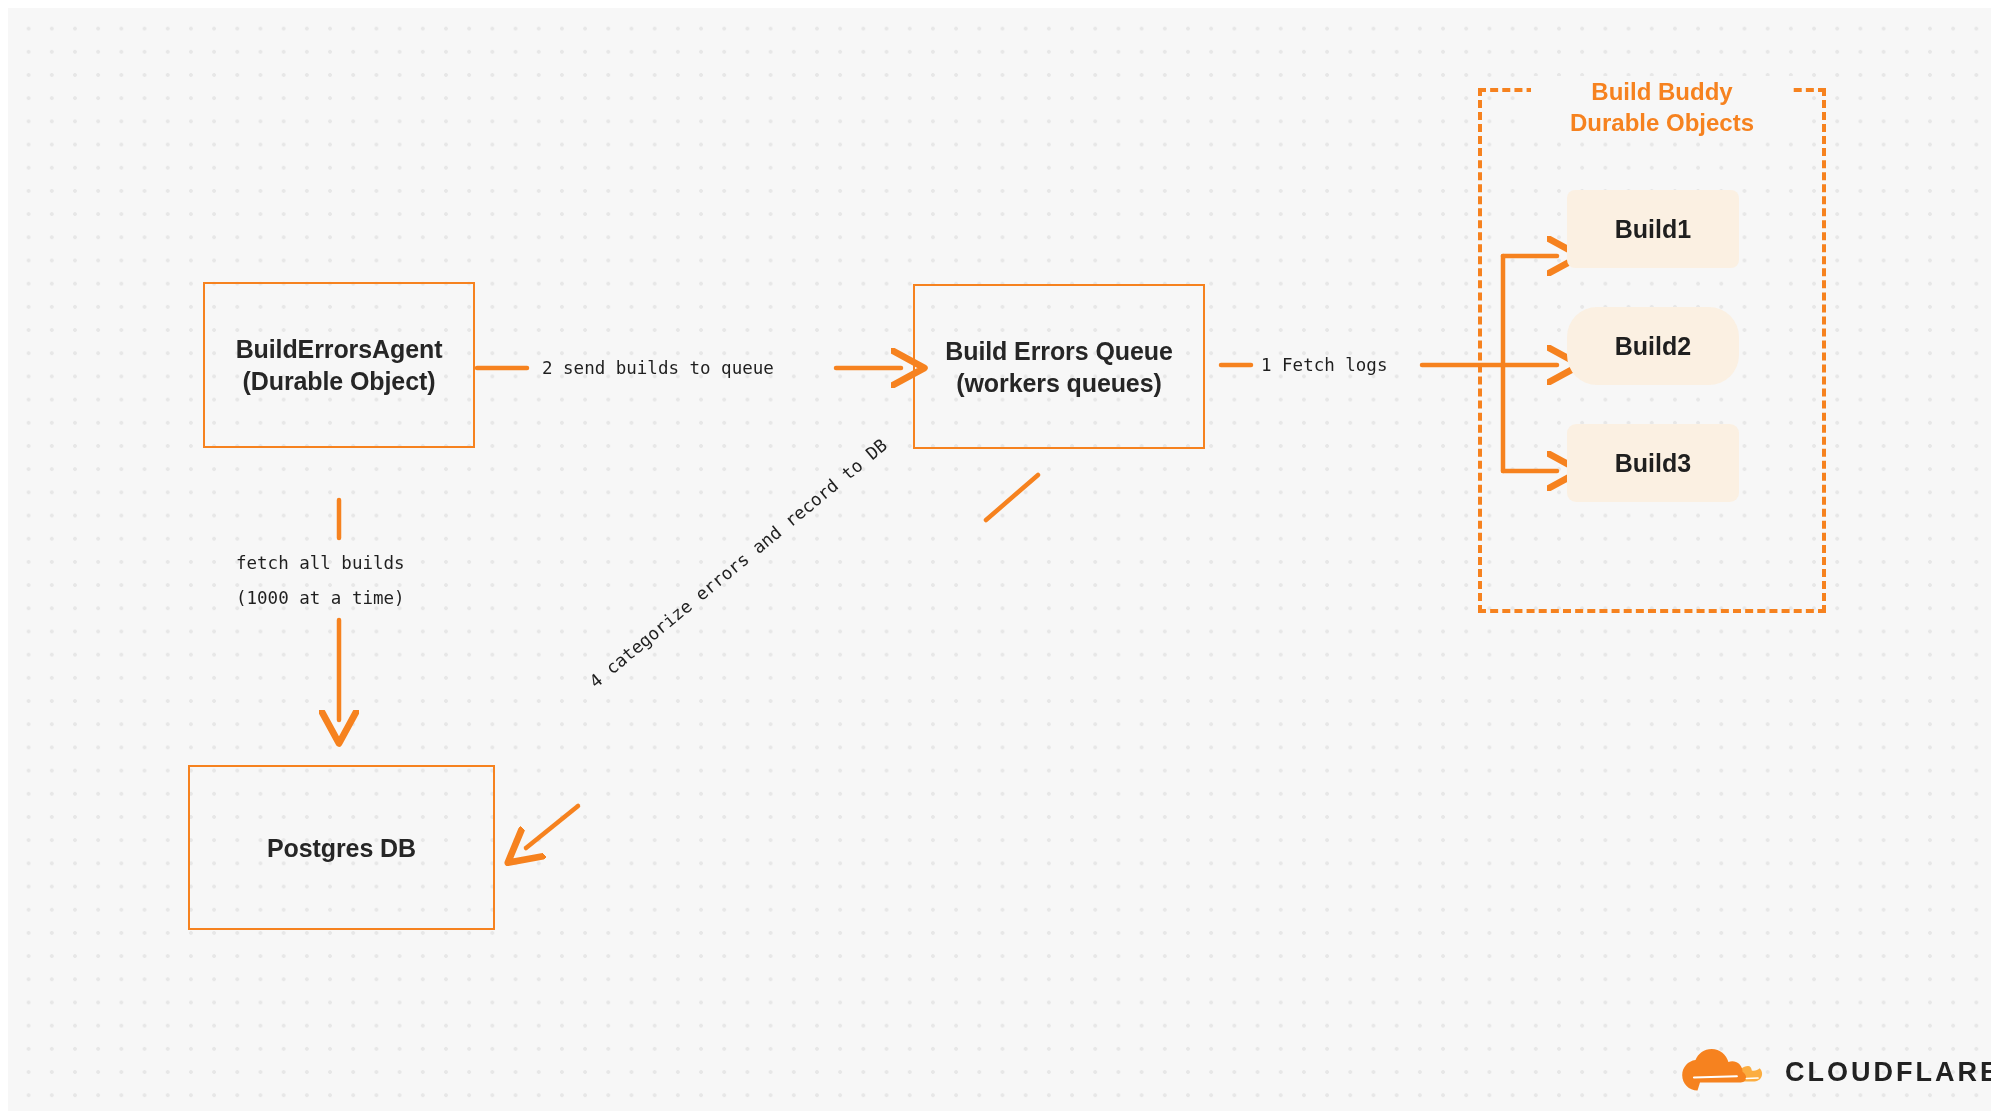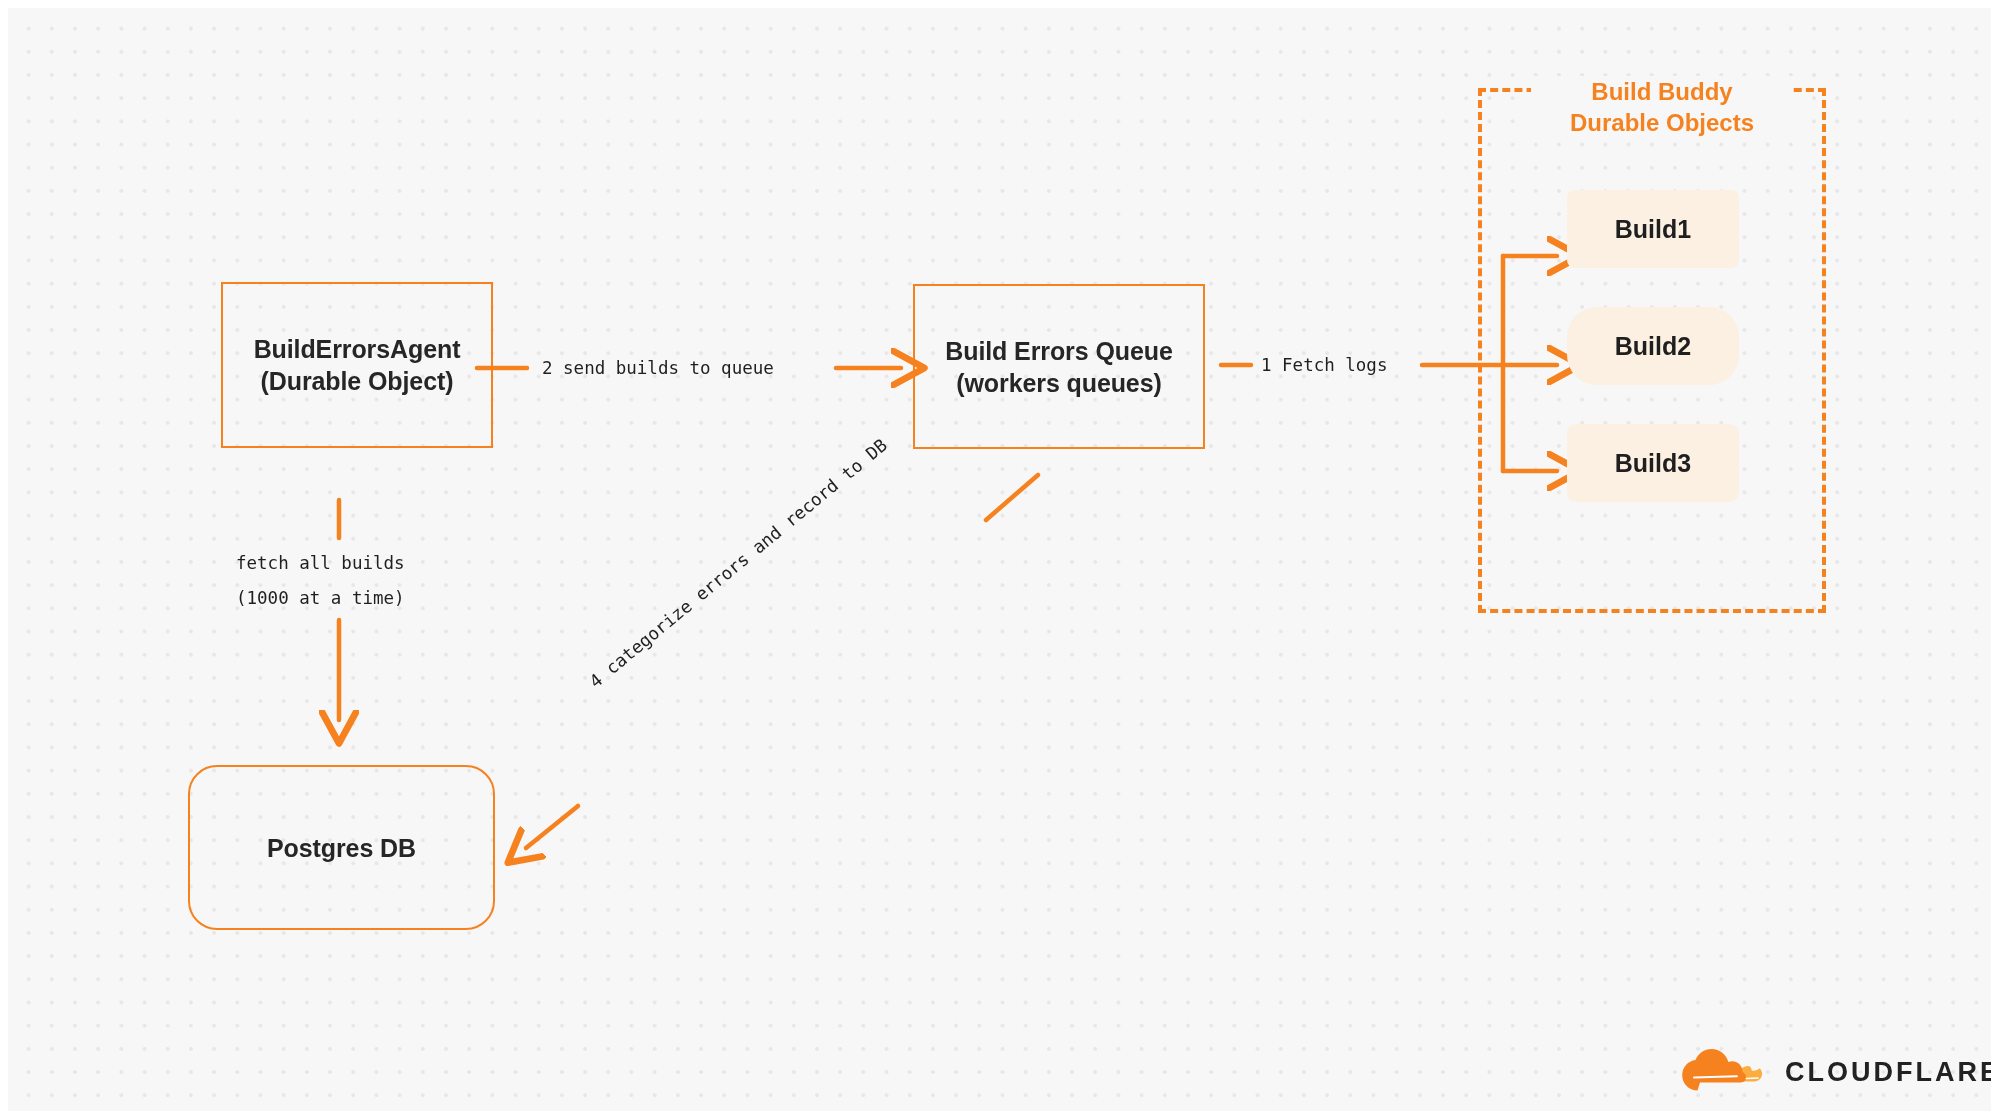--- a/index.html
+++ b/index.html
@@ -141,35 +141,35 @@
       <line x1="331" y1="492" x2="331" y2="530" stroke="#F6821F" stroke-width="4.5" stroke-linecap="round"></line>
       <line x1="331" y1="612" x2="331" y2="712" stroke="#F6821F" stroke-width="4.5" stroke-linecap="round" marker-end="url(#ah)"></line>
     </g>
 
     <g>
       <line x1="1030" y1="467" x2="978" y2="512" stroke="#F6821F" stroke-width="4.5" stroke-linecap="round"></line>
       <line x1="570" y1="798" x2="518" y2="840" stroke="#F6821F" stroke-width="4.5" stroke-linecap="round" marker-end="url(#ah)"></line>
     </g>
   </svg>
 
-  <div class="node" style="left:195px; top:274px; width:272px; height:166px;margin-left:18px;">
+  <div class="node" style="left:195px; top:274px; width:272px; height:166px;">
     <div>
       <span class="l2">BuildErrorsAgent</span>
       <span class="l2">(Durable Object)</span>
     </div>
   </div>
 
   <div class="node" style="left:905px; top:276px; width:292px; height:165px;">
     <div>
       <span class="l2">Build Errors Queue</span>
       <span class="l2">(workers queues)</span>
     </div>
   </div>
 
-  <div class="node" style="left:180px; top:757px; width:307px; height:165px;border-radius:29px;">
+  <div class="node" style="left:180px; top:757px; width:307px; height:165px;">
     <div>
       <span class="l2">Postgres DB</span>
     </div>
   </div>
 
   <div class="group-dashed" style="left:1470px; top:80px; width:348px; height:525px;"></div>
 
   <div class="group-title" style="left:1523px; top:68px; width:242px;">
     <span>Build Buddy</span><br>
     <span>Durable Objects</span>

